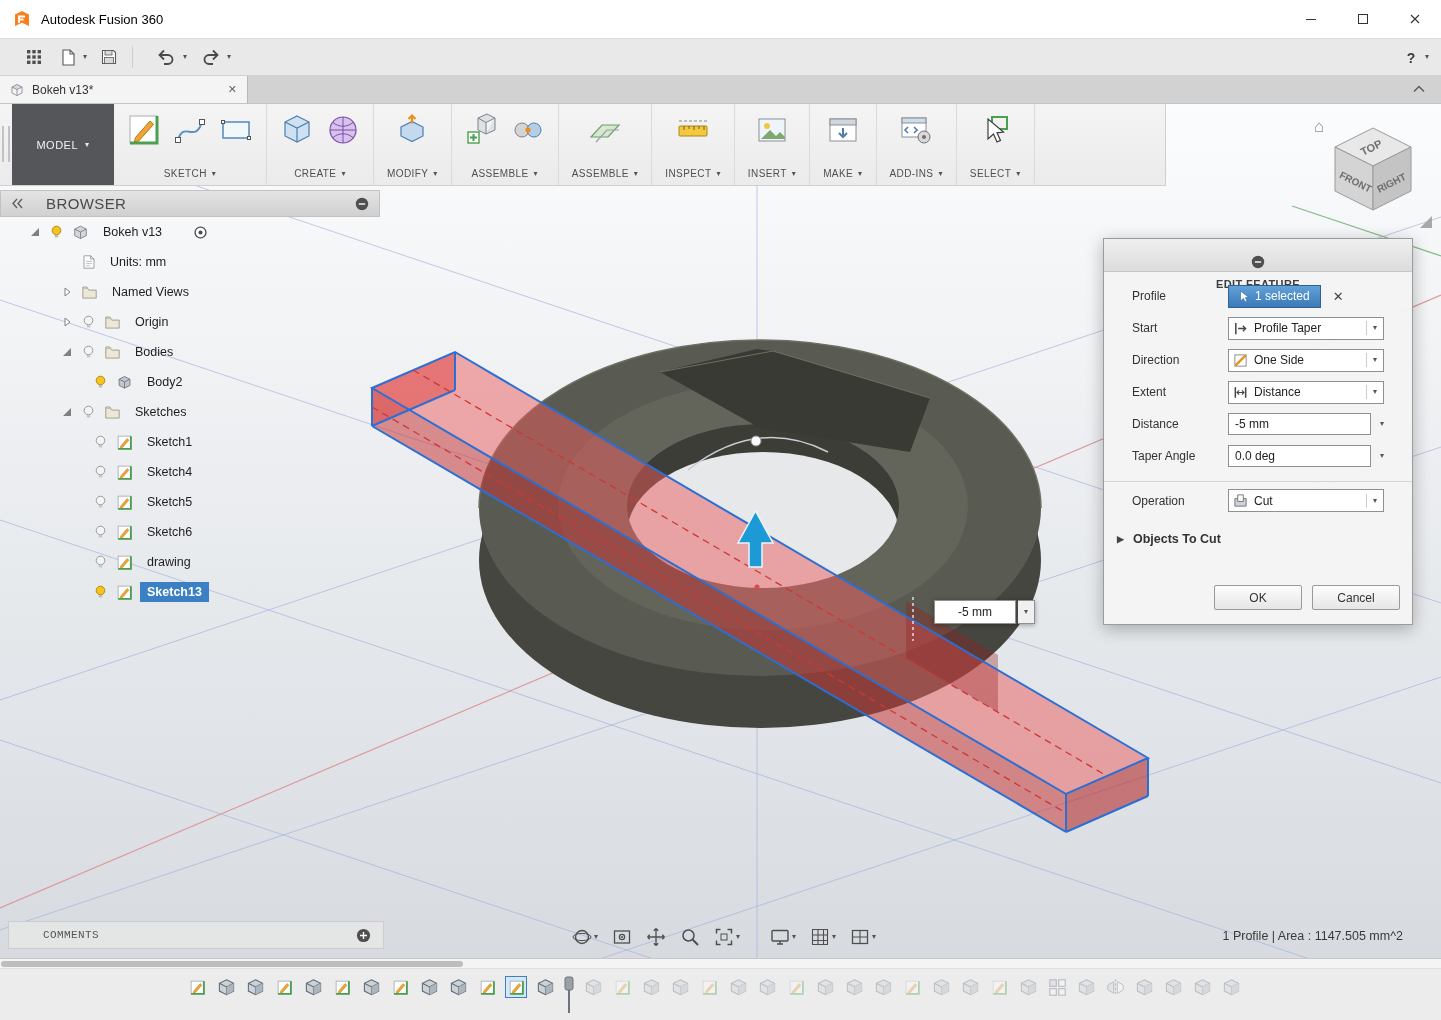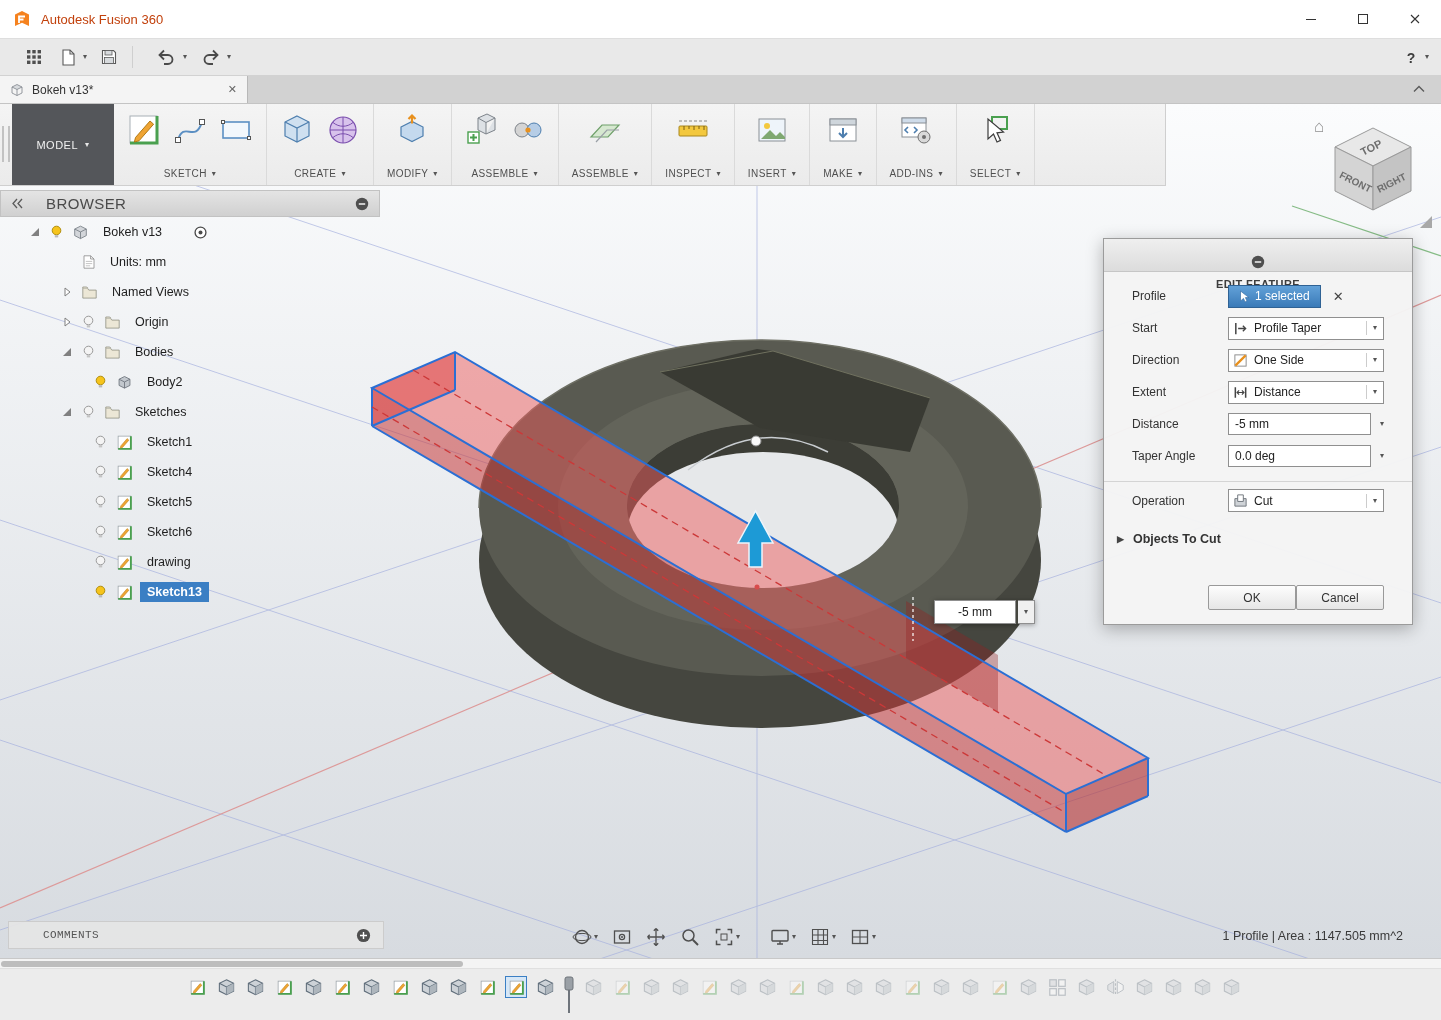--- a/index.html
+++ b/index.html
@@ -2,21 +2,21 @@
 <html><head>
 <meta charset="utf-8">
 <style>
 *{margin:0;padding:0;box-sizing:border-box;}
 html,body{background:#9a9a9a;}
 .app{position:relative;width:1441px;height:1020px;background:#fff;overflow:hidden;font-family:"Liberation Sans",sans-serif;}
 
 
 .titlebar{position:absolute;top:0;left:0;width:100%;height:38px;background:#fff;display:flex;align-items:center;padding-left:12px;z-index:40;}
 .logo{display:inline-flex;margin-right:9px;}
-.title{font-size:13px;color:#c2410c;}
+.title{font-size:13px;color:#000000;}
 .winbtns{margin-left:auto;display:flex;height:100%;}
 .winbtn{width:52px;height:100%;display:flex;align-items:center;justify-content:center;cursor:pointer;}
 
 
 .qat{position:absolute;top:38px;left:0;width:100%;height:38px;background:#e9e9e9;border-top:1px solid #dedede;border-bottom:1px solid #d2d2d2;display:flex;align-items:center;padding:0 12px;z-index:40;}
 .qbtn{display:inline-flex;align-items:center;justify-content:center;padding:4px 5px;margin-left:9px;cursor:pointer;}
 .caret{font-size:8px;color:#555;margin-left:2px;line-height:1;}
 .caret.light{color:#e8e8e8;}
 .qsep{width:1px;height:22px;background:#cfcfcf;margin:0 10px;}
 .qspacer{flex:1;}
@@ -69,21 +69,21 @@
 .chip{height:23px;display:inline-flex;align-items:center;gap:5px;padding:0 10px;background:linear-gradient(#62a1d8,#3a7ab8);border:1px solid #2f6294;color:#fff;font-size:12px;cursor:pointer;}
 .chipx{color:#444;font-size:13px;cursor:pointer;}
 .dd{flex:1;height:23px;background:#fff;border:1px solid #8f8f8f;display:flex;align-items:center;gap:6px;padding:0 4px;font-size:12px;color:#222;cursor:pointer;}
 .ddtext{flex:1;}
 .ddcaret{border-left:1px solid #ccc;padding:3px 2px 3px 6px;margin-left:0;}
 .inwrap{flex:1;display:flex;align-items:center;gap:7px;}
 .inputbox{flex:1;height:22px;background:#fff;border:1px solid #8f8f8f;font-size:12px;color:#222;display:flex;align-items:center;padding:0 6px;cursor:text;}
 .outcaret{cursor:pointer;}
 .dexp{display:flex;align-items:center;gap:9px;padding:11px 13px;font-size:12.5px;font-weight:bold;color:#333;cursor:pointer;}
 .exp-tri{font-size:9px;color:#444;}
-.dbtns{display:flex;justify-content:flex-end;padding:28px 28px 14px;}
+.dbtns{display:flex;justify-content:flex-end;gap:10px;padding:28px 12px 14px;}
 .dbtn{width:88px;height:25px;background:linear-gradient(#fdfdfd,#e6e6e6);border:1px solid #999;border-radius:2px;font-size:12px;color:#333;font-family:inherit;cursor:pointer;}
 
 
 .floatinput{position:absolute;left:934px;top:600px;display:flex;z-index:13;box-shadow:0 1px 5px rgba(0,0,0,.35);}
 .fi-field{width:82px;height:24px;background:#fff;border:1px solid #8f8f8f;display:flex;align-items:center;justify-content:center;font-size:12px;color:#222;cursor:text;}
 .fi-caret{width:17px;height:24px;background:#f0f0f0;border:1px solid #8f8f8f;border-left:none;display:flex;align-items:center;justify-content:center;cursor:pointer;}
 
 
 .comments{position:absolute;left:8px;top:921px;width:376px;height:28px;background:rgba(229,229,229,.95);border:1px solid #cccccc;display:flex;align-items:center;padding:12px 12px;z-index:12;cursor:pointer;font-family:Liberation Mono, monospace;}
 .c-label{font-size:11px;color:#555;letter-spacing:.4px;margin-left:22px;flex:1;}

